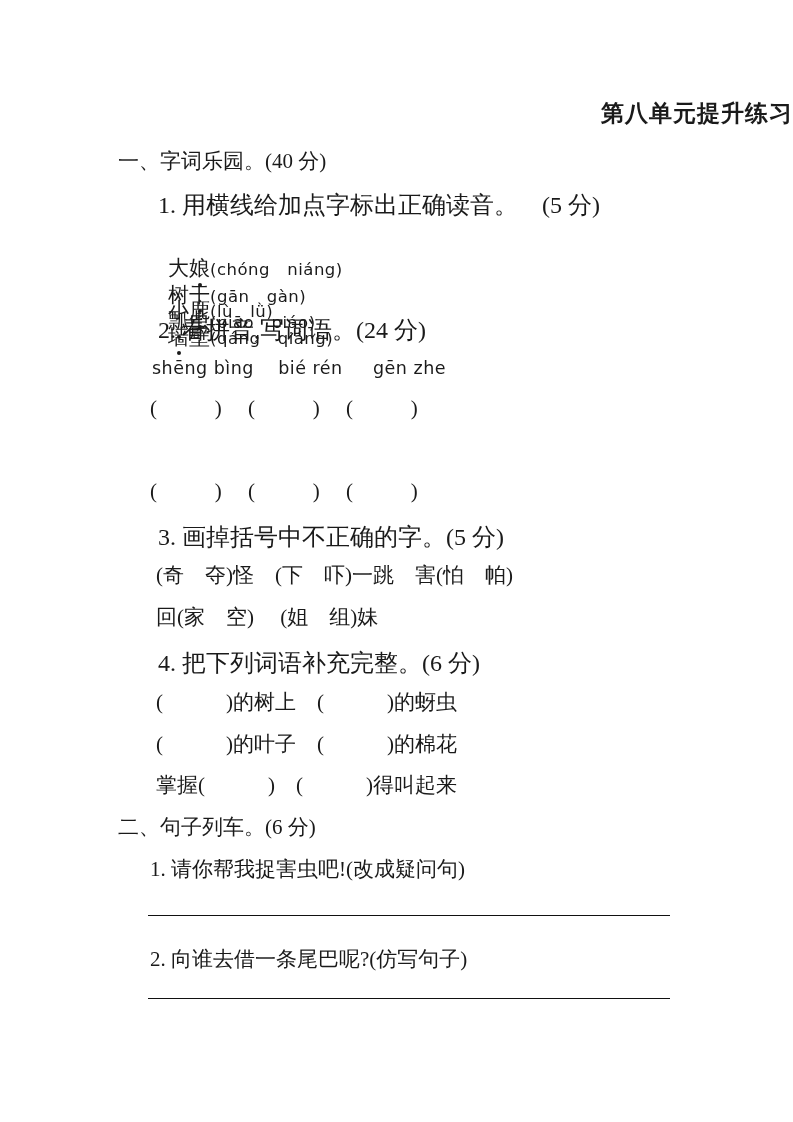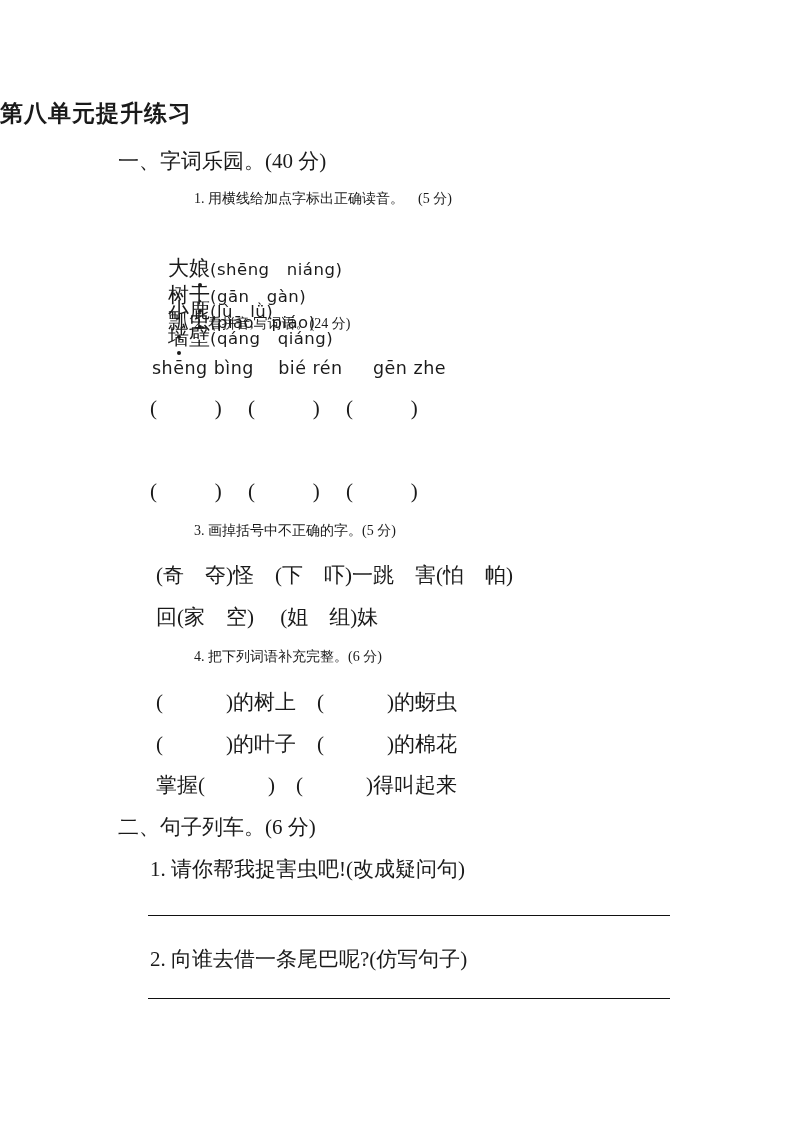--- a/index.html
+++ b/index.html
@@ -18,27 +18,27 @@
     white-space:pre;
     font-size:21px;
     line-height:1.25;
     color:#1a1a1a;
   }
   .doc-title{
     position:absolute;
     top:98px;
     left:0;
     width:100%;
-    text-align:left;
+    text-align:right;
     font-size:23px;
     font-weight:bold;
     letter-spacing:1px;
   }
   .sec-heading{font-size:21px;}
-  .q-heading{font-size:14px;margin-left:36px;}
+  .q-heading{font-size:24px;}
   .py{
     font-family:"DejaVu Sans","Liberation Sans",sans-serif;
     font-size:16.5px;
     letter-spacing:0.5px;
   }
   .py-row{
     font-family:"DejaVu Sans","Liberation Sans",sans-serif;
     font-size:17.5px;
     letter-spacing:0.5px;
   }
@@ -68,21 +68,21 @@
 
 <div class="page">
 
   <div class="doc-title">第八单元提升练习</div>
 
   <div class="row sec-heading" style="top:148px;left:118px;">一、字词乐园。(40 分)</div>
 
   <div class="row q-heading" style="top:190px;left:158px;">1. 用横线给加点字标出正确读音。　(5 分)</div>
 
   <div class="row" style="top:229px;left:147px;">
-    <span class="q1-item"><span>大</span><span class="dotted">娘</span><span></span><span class="py">(shēng   niáng)</span></span>
+    <span class="q1-item"><span>大</span><span class="dotted">娘</span><span></span><span class="py">(chóng   niáng)</span></span>
     <span class="q1-item"><span>树</span><span class="dotted">干</span><span></span><span class="py">(gān   gàn)</span></span>
     <span class="q1-item"><span></span><span class="dotted">瓢</span><span>虫</span><span class="py">(piāo   piáo)</span></span>
   </div>
 
   <div class="row" style="top:271px;left:147px;">
     <span class="q1-item"><span>小</span><span class="dotted">鹿</span><span></span><span class="py">(lù   lǜ)</span></span>
     <span class="q1-item"><span></span><span class="dotted">墙</span><span>壁</span><span class="py">(qáng   qiáng)</span></span>
   </div>
 
   <div class="row q-heading" style="top:315px;left:158px;">2. 看拼音,写词语。(24 分)</div>

